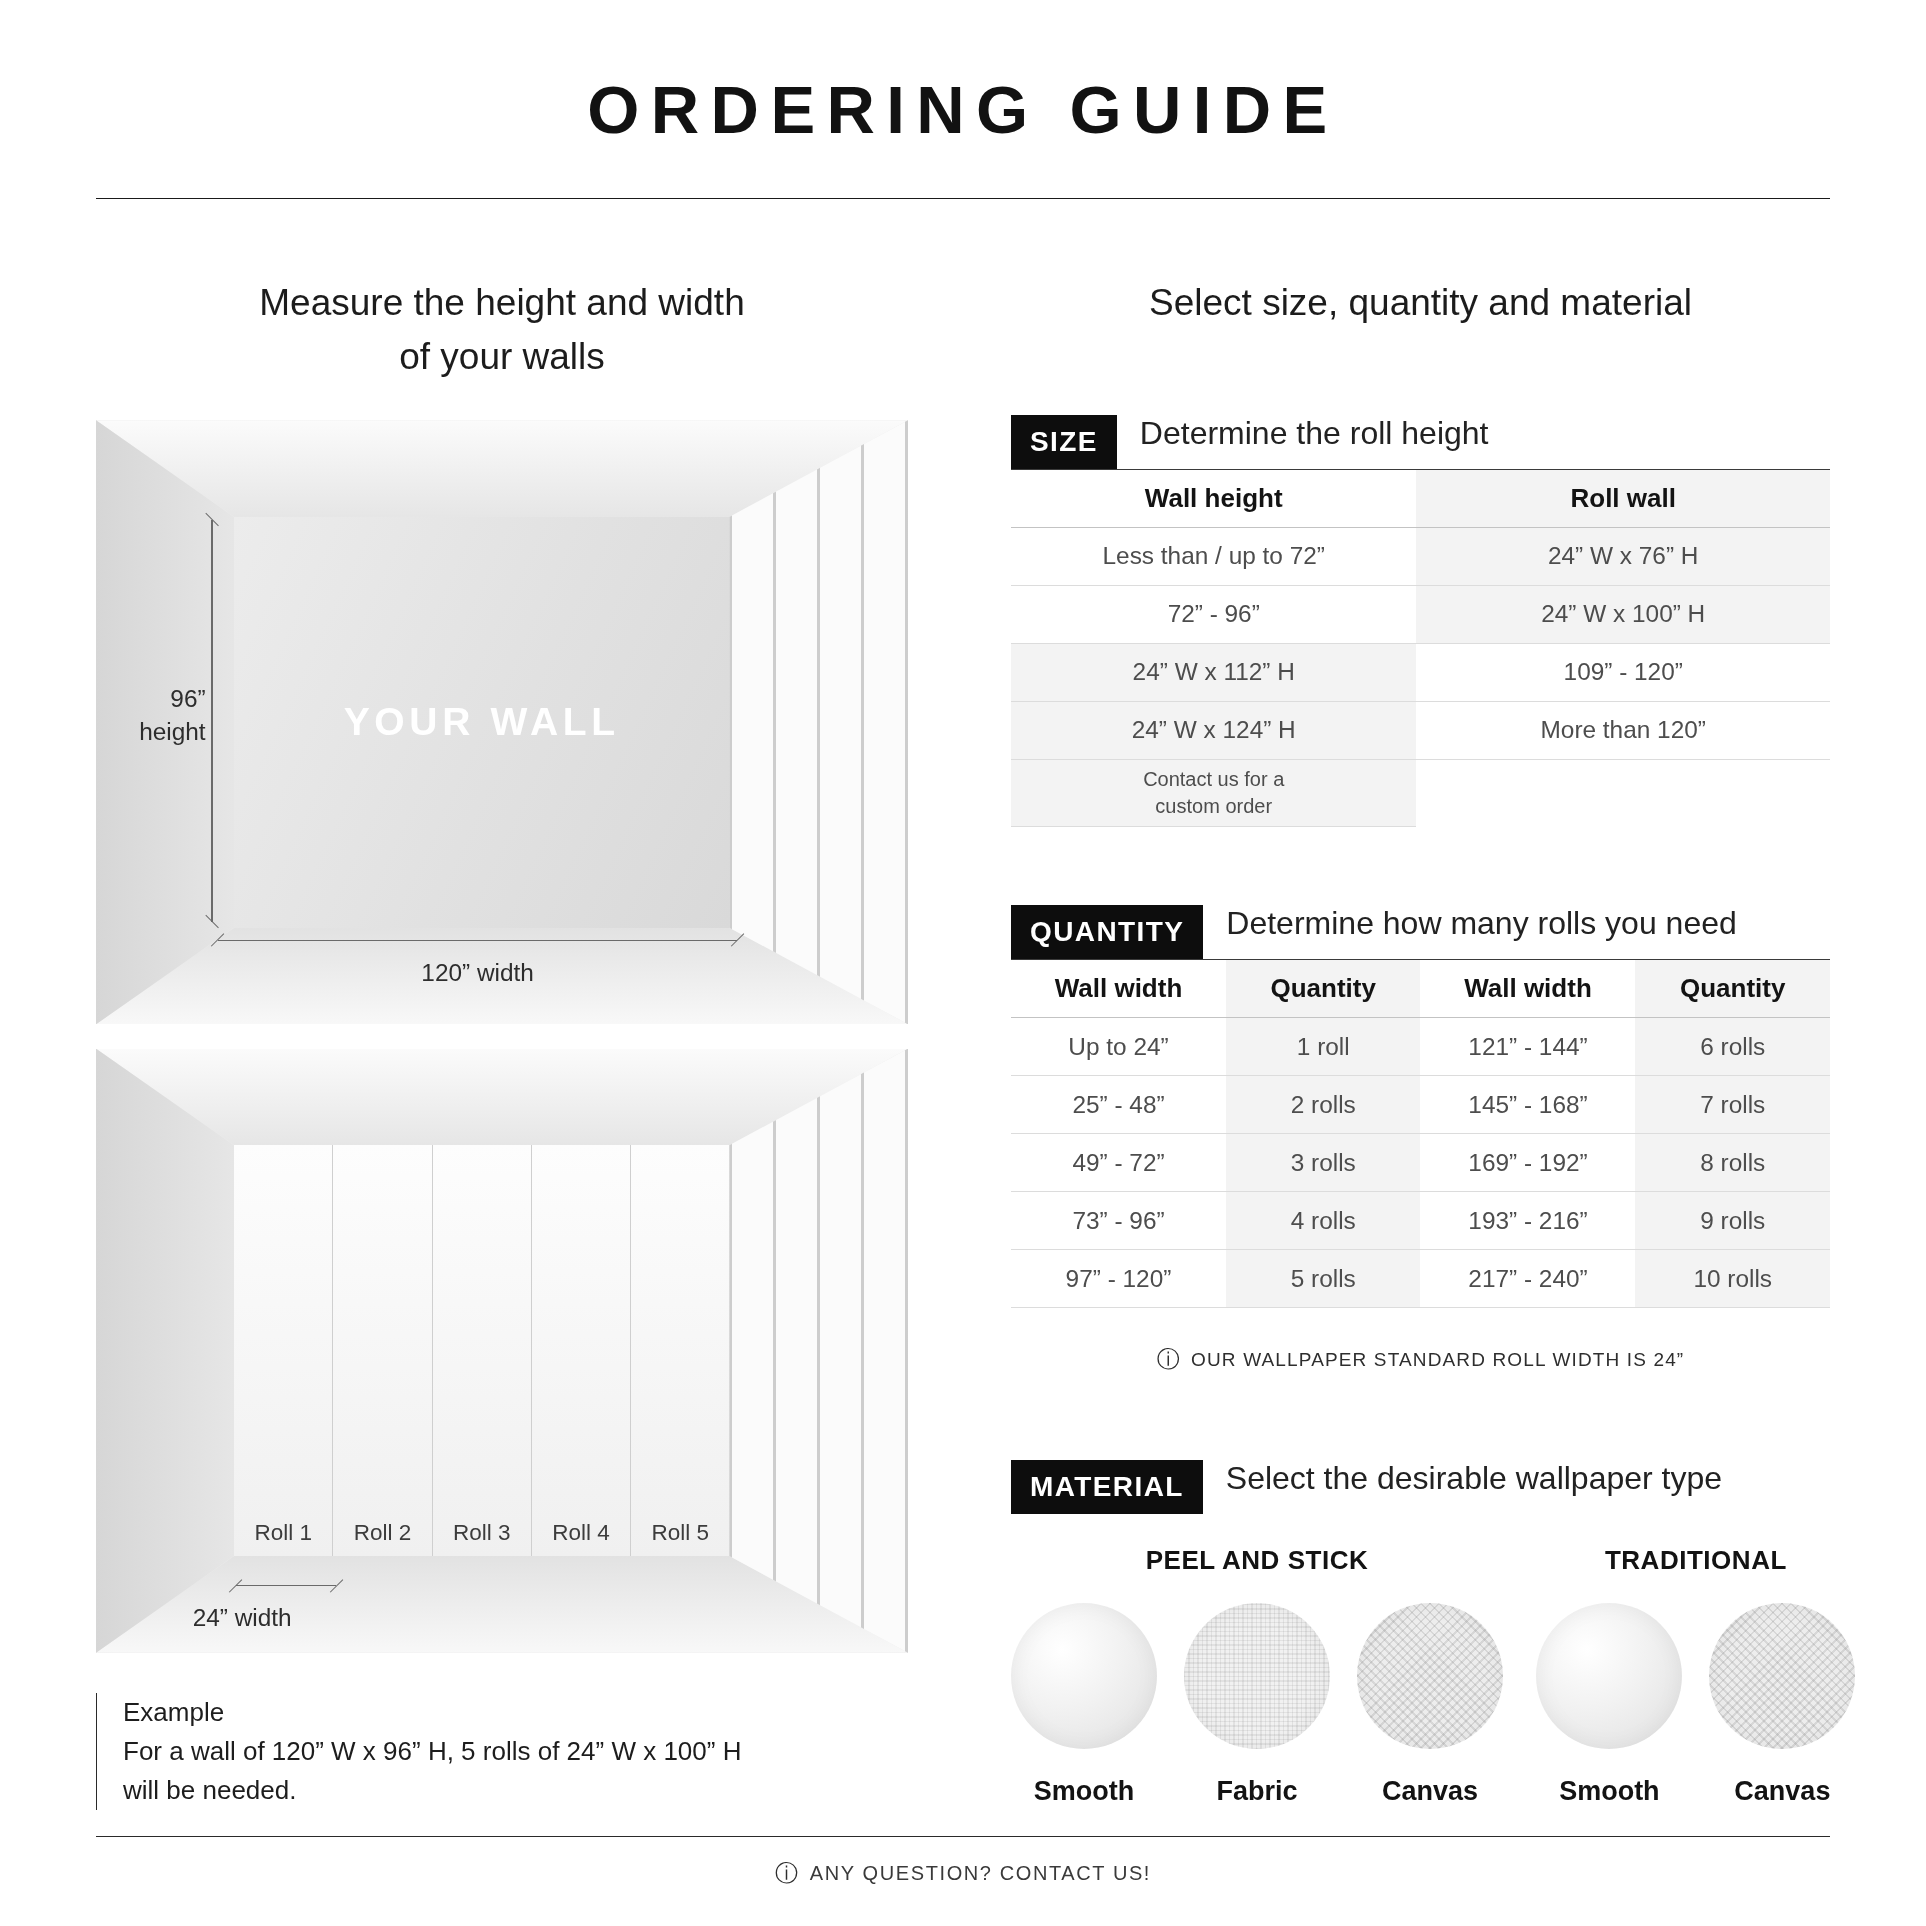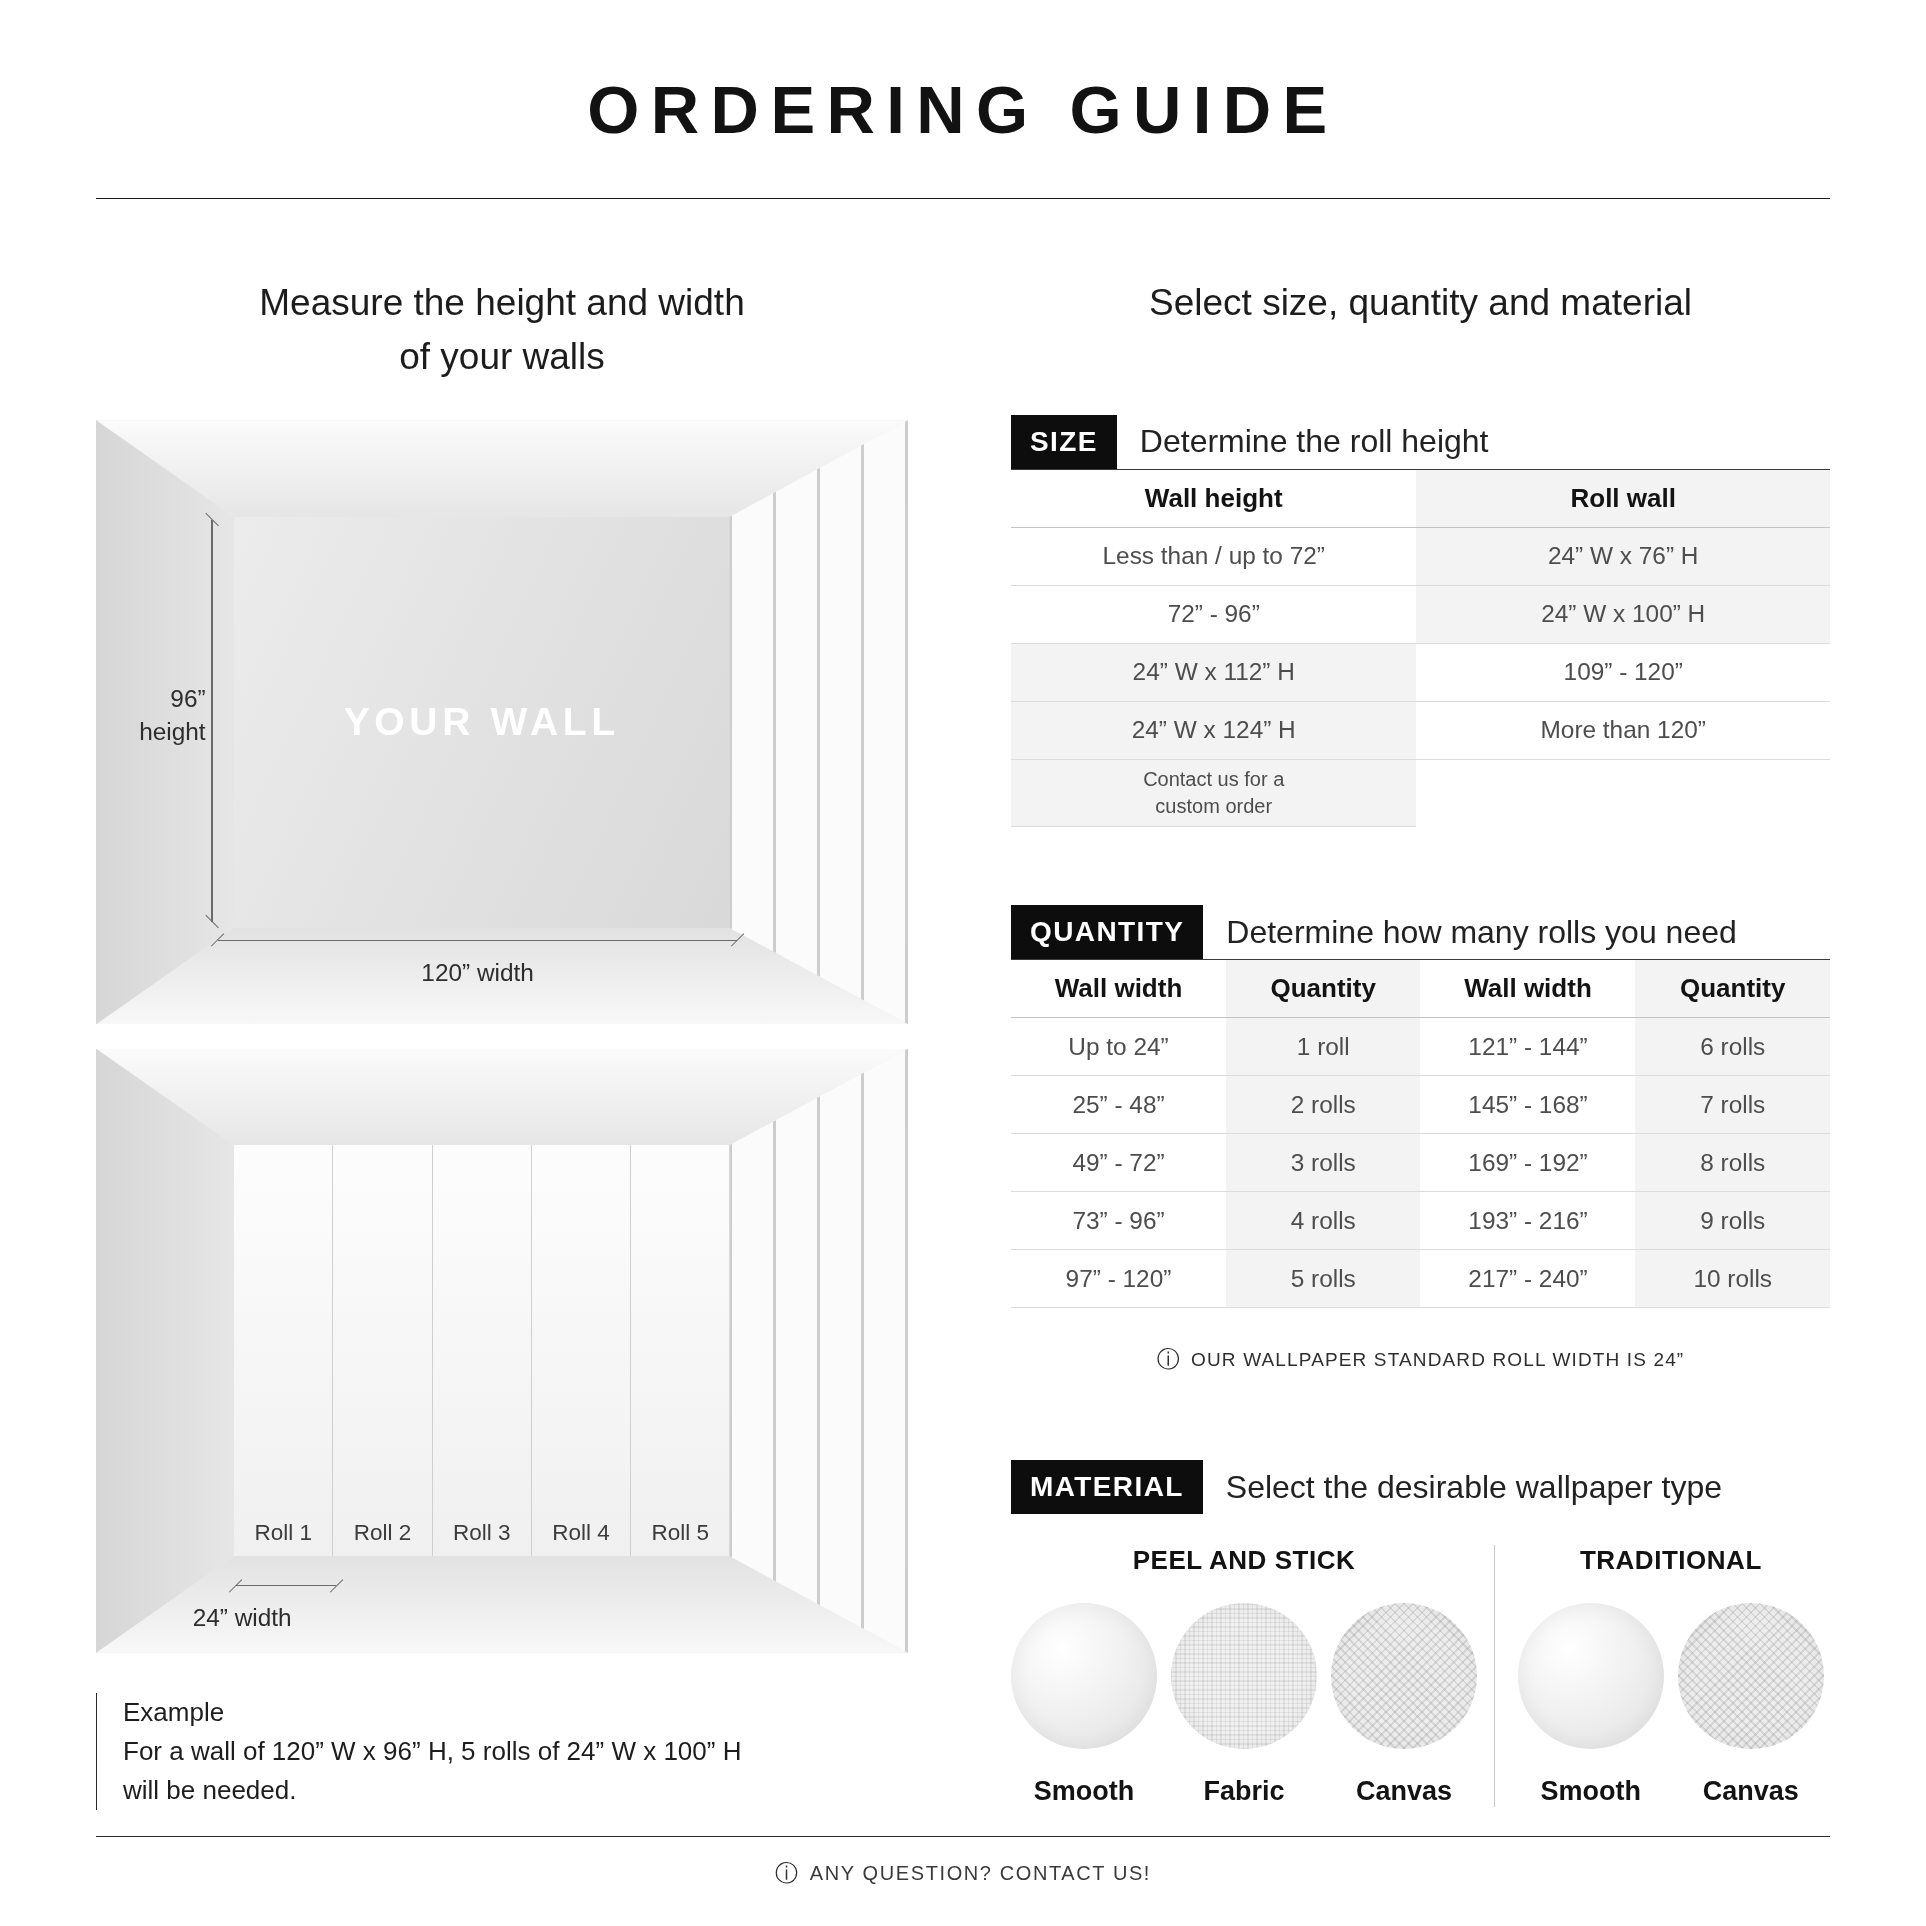--- a/index.html
+++ b/index.html
@@ -109,21 +109,21 @@
     margin-top: 40px; border-left: 1.9px solid #2a2a2a; padding-left: 26px;
     font-size: 26px; line-height: 1.5; color: #1d1d1d;
   }
 
   
   .section-size { margin-top: 85px; }
   .section-quantity { margin-top: 78px; }
   .section-material { margin-top: 85px; }
 
   .badge-row {
-    display: flex; align-items: center;
+    display: flex; 
     border-bottom: 1.3px solid #3a3a3a; 
   }
   .badge-row.no-rule { border-bottom: none; }
   .badge {
     background: #0d0d0d; color: #ffffff; font-weight: bold;
     font-size: 28px; letter-spacing: 0.05em; padding: 11px 19px;
     flex: none;
   }
   .badge-title { font-size: 32px; margin-left: 23px; color: #222222; white-space: nowrap; }
 
@@ -144,21 +144,21 @@
     font-size: 19px; letter-spacing: 0.06em; color: #2e2e2e;
   }
   .info-glyph { font-size: 23px; color: #2e2e2e; }
 
   
   .material-body { display: flex; align-items: stretch; margin-top: 31px; }
   .mat-group { display: flex; flex-direction: column; }
   .mat-group.g1 { flex: 58; }
   .mat-group.g2 { flex: 42; }
   .mat-title { text-align: center; font-weight: bold; font-size: 26px; letter-spacing: 0.02em; color: #131313; }
-  .swatch-row { display: flex; justify-content: center; gap: 14px; margin-top: 27px; }
+  .swatch-row { display: flex; gap: 27px; margin-top: 27px; }
   .swatch { display: flex; flex-direction: column; align-items: center; }
   .swatch-circle {
     width: 146px; height: 146px; border-radius: 50%;
     box-shadow: inset 0 0 22px rgba(0,0,0,0.05);
   }
   .tex-smooth { background: radial-gradient(circle at 35% 32%, #ffffff 0%, #f1f1f1 45%, #e5e5e5 80%, #dfdfdf 100%); }
   .tex-fabric {
     background-color: #f1f1f1;
     background-image:
       repeating-linear-gradient(0deg, rgba(120,120,120,0.13) 0 1.3px, transparent 1.3px 4.5px),

